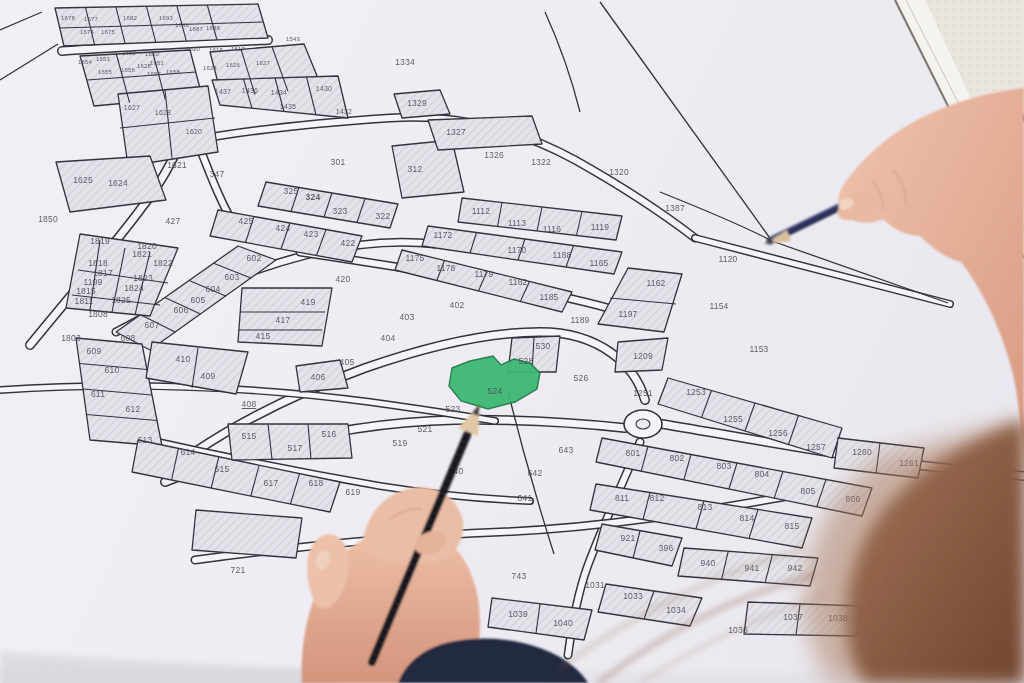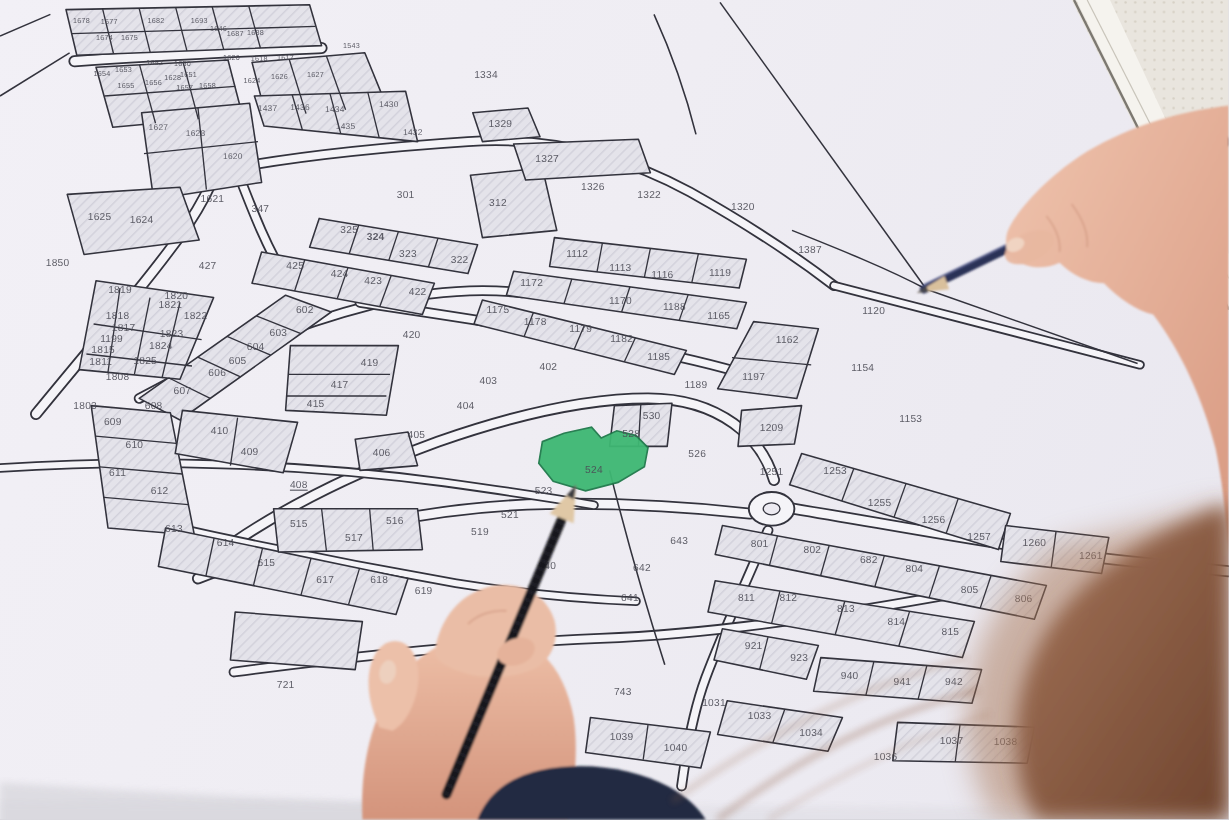--- a/index.html
+++ b/index.html
@@ -321,31 +321,31 @@
       <span class="plabel" style="left: 456px; top: 471px; font-size: 8.5px;">640</span>
       <span class="plabel" style="left: 535px; top: 473px; font-size: 8.5px;">642</span>
       <span class="plabel" style="left: 525px; top: 498px; font-size: 8.5px;">641</span>
       <span class="plabel" style="left: 566px; top: 450px; font-size: 8.5px;">643</span>
       <span class="plabel" style="left: 238px; top: 570px; font-size: 8.5px;">721</span>
       <span class="plabel" style="left: 379px; top: 570px; font-size: 8.5px;">740</span>
       <span class="plabel" style="left: 423px; top: 576px; font-size: 8.5px;">741</span>
       <span class="plabel" style="left: 519px; top: 576px; font-size: 8.5px;">743</span>
       <span class="plabel" style="left: 633px; top: 453px; font-size: 8.5px;">801</span>
       <span class="plabel" style="left: 677px; top: 458px; font-size: 8.5px;">802</span>
-      <span class="plabel" style="left: 724px; top: 466px; font-size: 8.5px;">682</span>
+      <span class="plabel" style="left: 724px; top: 466px; font-size: 8.5px;">803</span>
       <span class="plabel" style="left: 762px; top: 474px; font-size: 8.5px;">804</span>
       <span class="plabel" style="left: 808px; top: 491px; font-size: 8.5px;">805</span>
       <span class="plabel" style="left: 853px; top: 499px; font-size: 8.5px;">806</span>
       <span class="plabel" style="left: 622px; top: 498px; font-size: 8.5px; text-align: right;">811</span>
       <span class="plabel" style="left: 657px; top: 498px; font-size: 8.5px;">812</span>
       <span class="plabel" style="left: 705px; top: 507px; font-size: 8.5px;">813</span>
       <span class="plabel" style="left: 747px; top: 518px; font-size: 8.5px;">814</span>
       <span class="plabel" style="left: 792px; top: 526px; font-size: 8.5px;">815</span>
       <span class="plabel" style="left: 628px; top: 538px; font-size: 8.5px;">921</span>
-      <span class="plabel" style="left: 666px; top: 548px; font-size: 8.5px;">923</span>
+      <span class="plabel" style="left: 666px; top: 548px; font-size: 8.5px;">396</span>
       <span class="plabel" style="left: 708px; top: 563px; font-size: 8.5px;">940</span>
       <span class="plabel" style="left: 752px; top: 568px; font-size: 8.5px;">941</span>
       <span class="plabel" style="left: 795px; top: 568px; font-size: 8.5px;">942</span>
       <span class="plabel" style="left: 595px; top: 585px; font-size: 8.5px;">1031</span>
       <span class="plabel" style="left: 633px; top: 596px; font-size: 8.5px;">1033</span>
       <span class="plabel" style="left: 676px; top: 610px; font-size: 8.5px;">1034</span>
       <span class="plabel" style="left: 738px; top: 630px; font-size: 8.5px;">1036</span>
       <span class="plabel" style="left: 793px; top: 617px; font-size: 8.5px;">1037</span>
       <span class="plabel" style="left: 838px; top: 618px; font-size: 8.5px;">1038</span>
       <span class="plabel" style="left: 518px; top: 614px; font-size: 8.5px;">1039</span>

